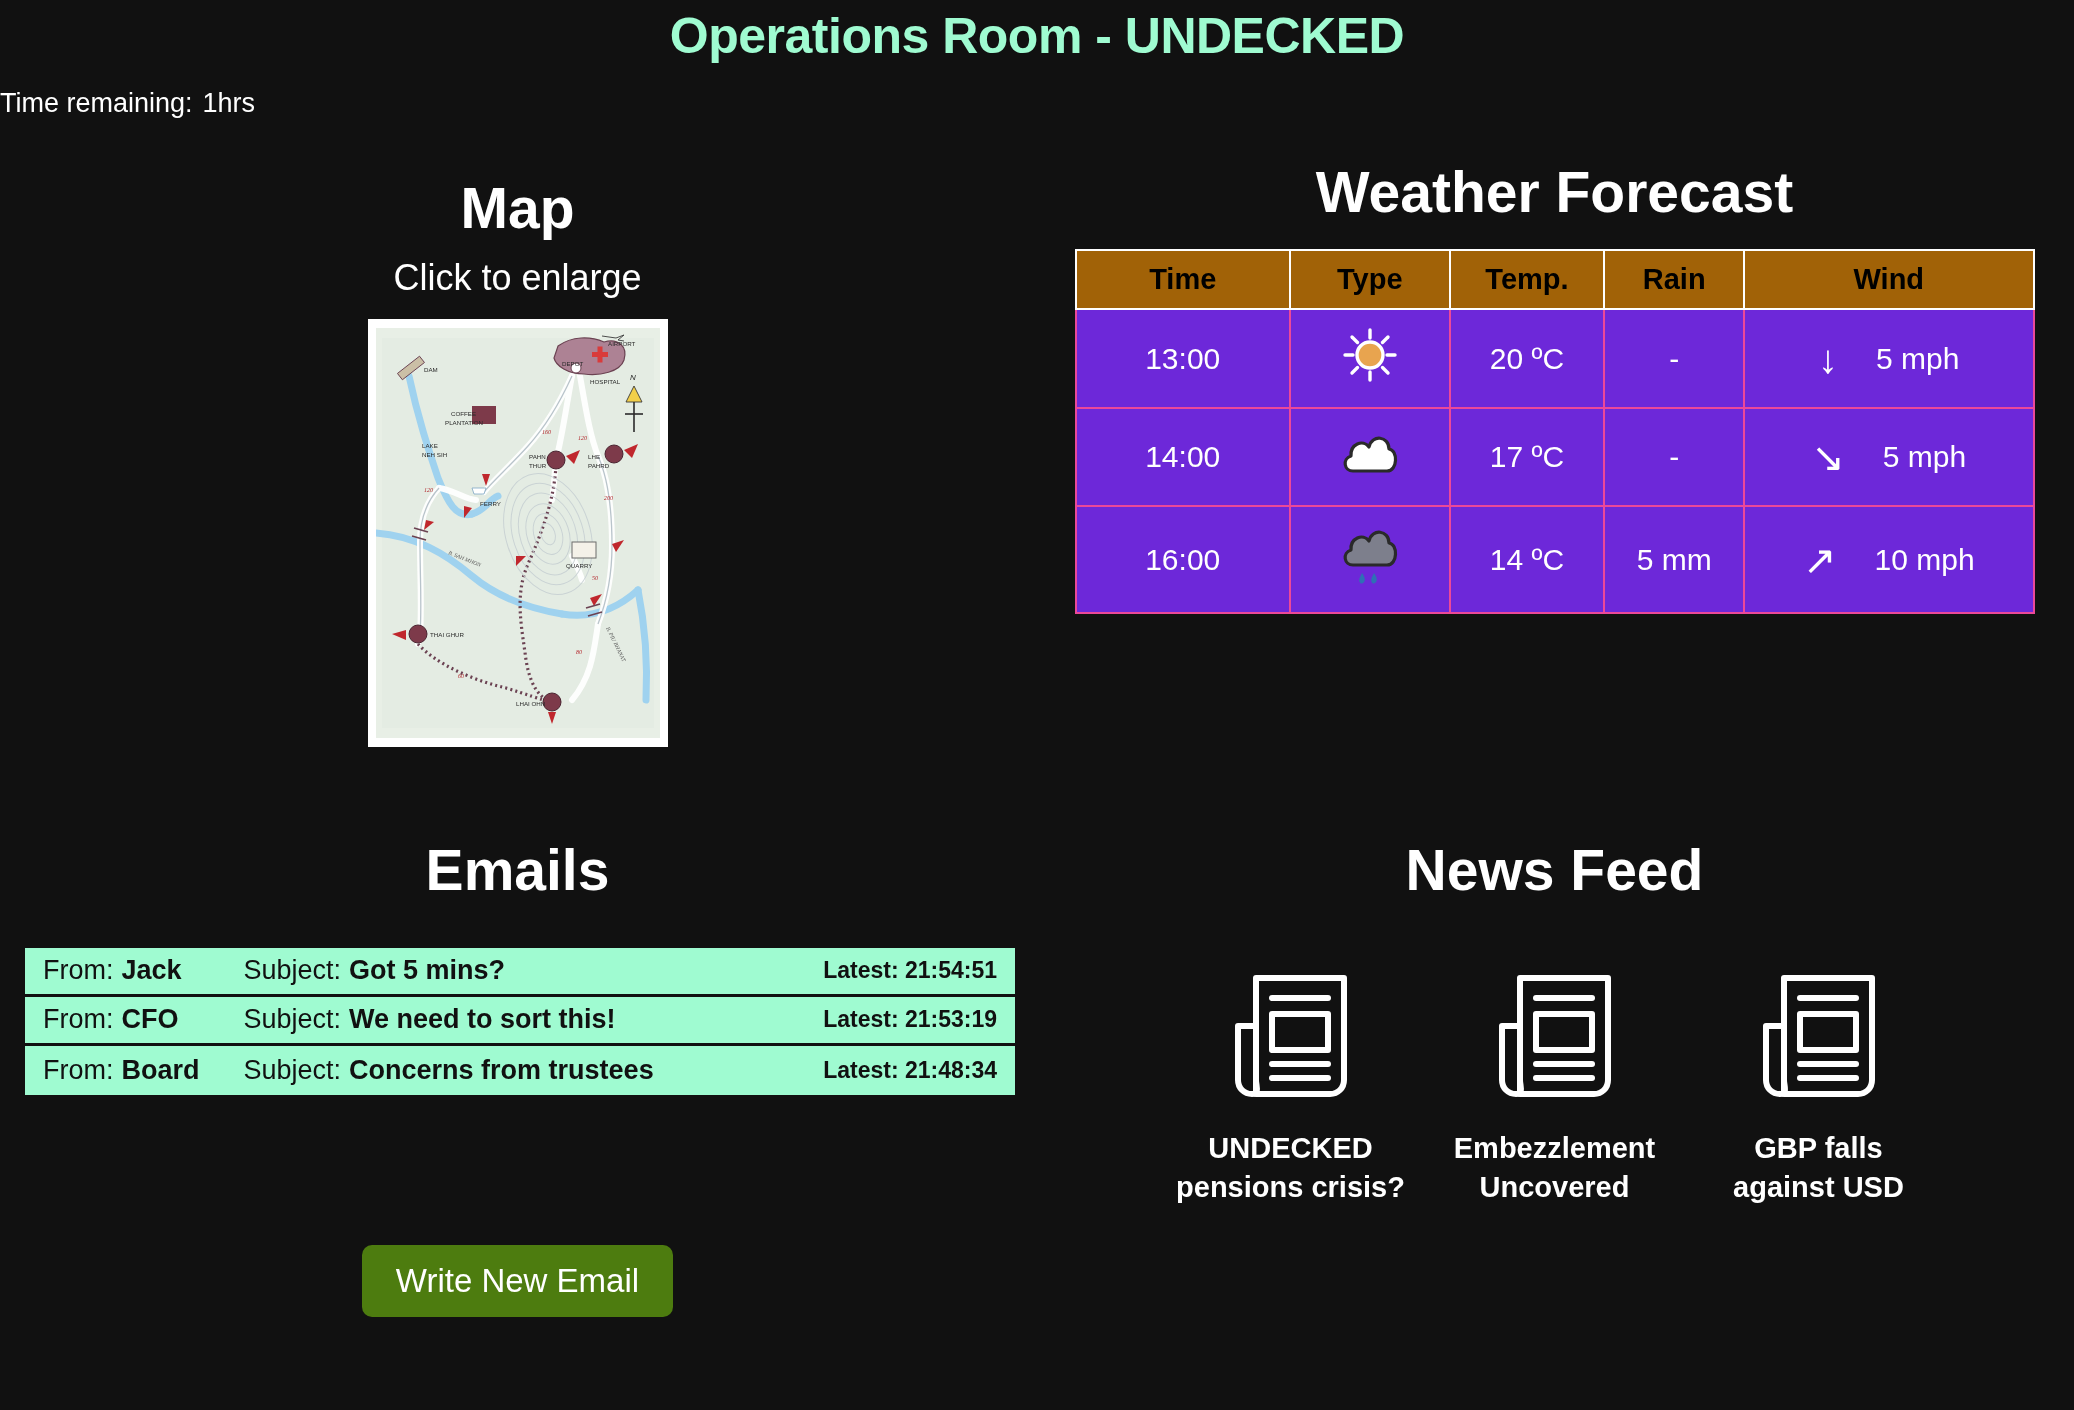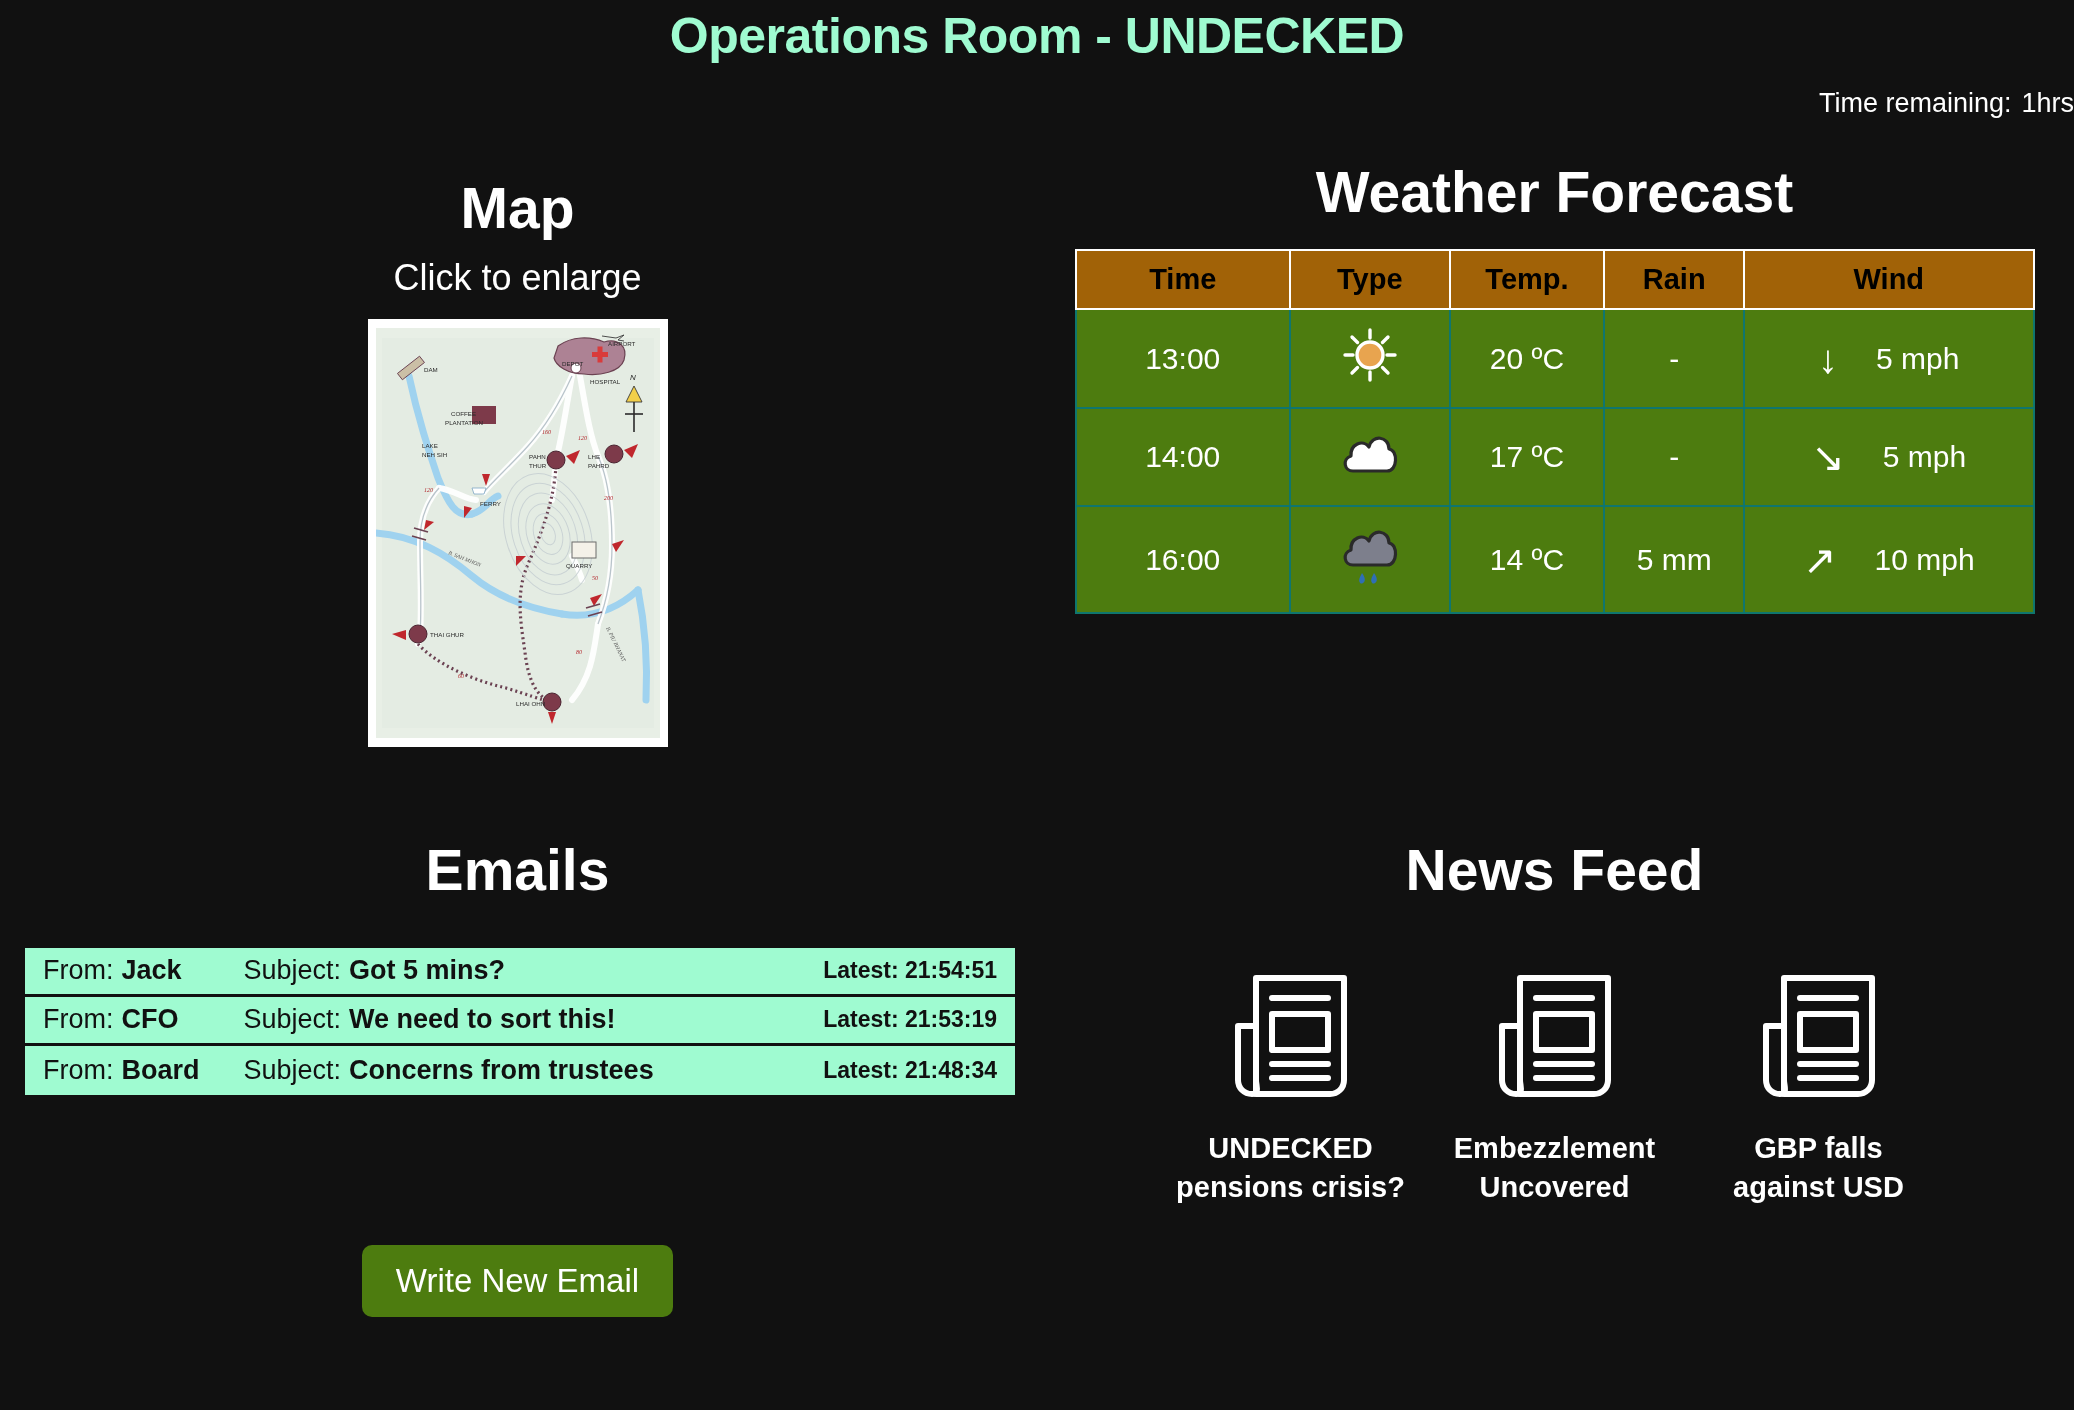--- a/index.html
+++ b/index.html
@@ -16,21 +16,21 @@
   .app-title {
     text-align: center;
     color: #9FFBD1;
     font-size: 50px;
     font-weight: bold;
     letter-spacing: -0.5px;
     margin: 8px 0 0 0;
     line-height: 1.15;
   }
   .time-remaining {
-    text-align: right;
+    text-align: left;
     color: #ffffff;
     font-size: 27px;
     margin-top: 22px;
   }
   .time-remaining .tr-value { margin-left: 10px; }
 
   
   .row { display: flex; width: 100%; }
   .col-left  { width: 1035px; }
   .col-right { width: 1039px; }
@@ -71,25 +71,25 @@
   }
   table.weather th {
     background: #a16207;
     color: #000000;
     font-size: 29px;
     font-weight: bold;
     padding: 12px 4px;
     border: 2px solid #ffffff;
   }
   table.weather td {
-    background: #4d7c0f;
+    background: #6d28d9;
     color: #ffffff;
     font-size: 30px;
     text-align: center;
-    border: 2px solid #0f766e;
+    border: 2px solid #ec4899;
     height: 98px;
     padding: 16px 6px;
   }
   .col-time { width: 215px; }
   .col-type { width: 160px; }
   .col-temp { width: 155px; }
   .col-rain { width: 140px; }
   .col-wind { width: 290px; }
   .wind-cell { display: flex; align-items: center; justify-content: center; gap: 38px; }
   .wind-arrow { font-size: 40px; line-height: 1; display: inline-block; }

